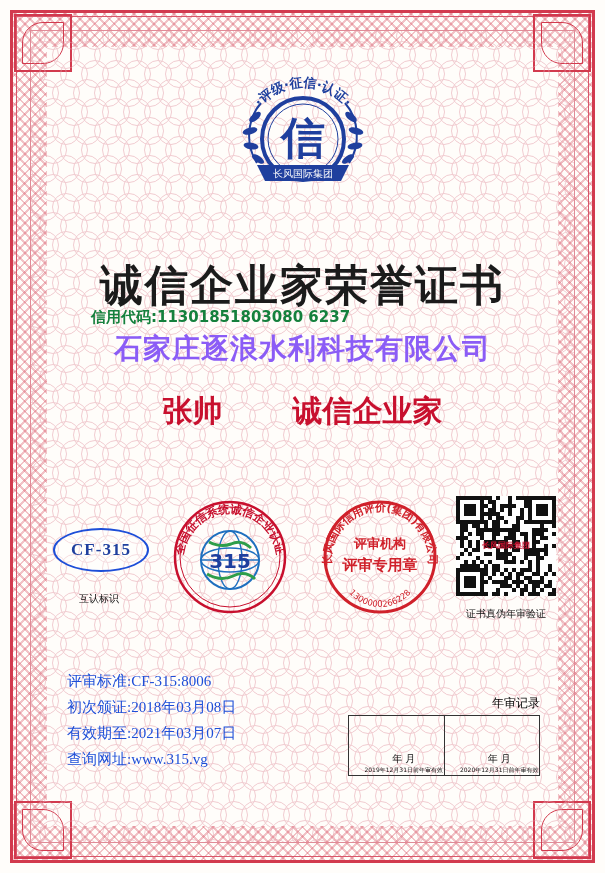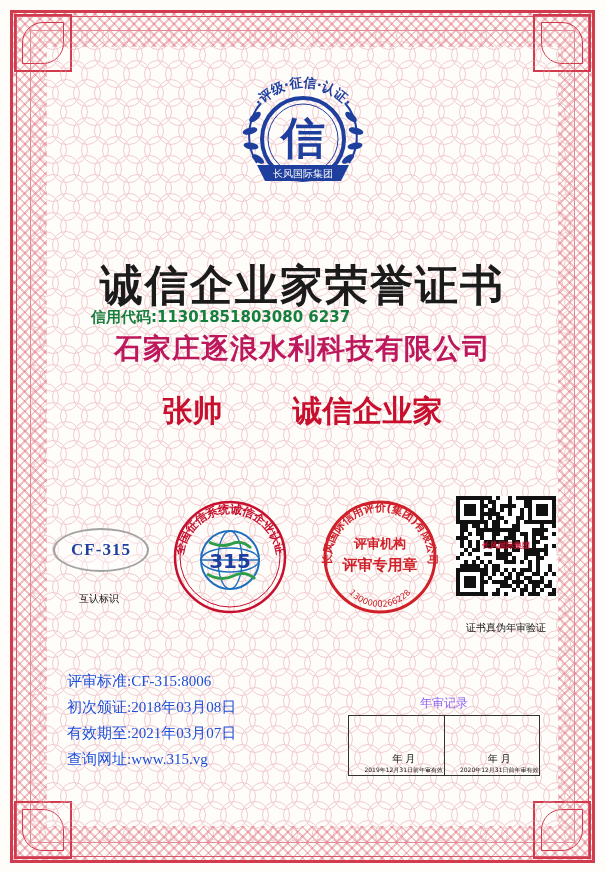--- a/index.html
+++ b/index.html
@@ -96,78 +96,78 @@
     position:absolute;top:277px;left:0;right:0;
     font-family:"DejaVu Sans","Liberation Sans",sans-serif;
     font-size:15px;font-weight:bold;color:#15803d;
     letter-spacing:0px;
     padding-left:60px;
   }
   .company{
     position:absolute;top:299px;left:0;right:0;
     text-align:center;
     font-family:"DejaVu Sans","Liberation Sans",sans-serif;
-    font-size:28px;font-weight:bold;color:#be185d;
+    font-size:28px;font-weight:bold;color:#8b5cf6;
     letter-spacing:1px;
   }
   .person-row{
     position:absolute;top:360px;left:0;right:0;
     display:flex;justify-content:center;align-items:flex-start;gap:70px;
     font-family:"DejaVu Sans","Liberation Sans",sans-serif;
     font-size:30px;font-weight:bold;color:#c8102e;
   }
 
   
   .seals{
     position:absolute;top:455px;left:0;right:0;height:140px;
   }
   .seal{position:absolute;}
 
   
   .seal-cf{left:22px;top:42px;width:92px;}
   .cf-oval{
-    width:92px;height:40px;border:2px solid #a3a3a3;border-radius:50%;
+    width:92px;height:40px;border:2px solid #1d4ed8;border-radius:50%;
     display:flex;align-items:center;justify-content:center;
     color:#1f3f9e;font-family:"Liberation Serif",serif;
     font-size:17px;font-weight:bold;letter-spacing:1px;
     background:rgba(255,255,255,.35);
   }
   .cf-caption{
     margin-top:20px;text-align:center;font-size:10px;color:#111;
     font-family:"DejaVu Sans","Liberation Sans",sans-serif;
   }
 
   
   .seal-globe{left:140px;top:12px;width:118px;height:118px;}
   
   .seal-red{left:290px;top:12px;width:118px;height:118px;}
 
   
   .seal-qr{right:18px;top:10px;width:100px;}
   .qr{width:100px;height:100px;position:relative;background:#fff;}
   .qr-caption{
-    margin-top:25px;text-align:center;font-size:10px;color:#111;
+    margin-top:11px;text-align:center;font-size:10px;color:#111;
     font-family:"DejaVu Sans","Liberation Sans",sans-serif;white-space:nowrap;
   }
 
   
   .info{
     position:absolute;left:36px;bottom:70px;
     font-family:"Liberation Serif",serif;
     font-size:15px;color:#1d4ed8;line-height:26px;
   }
   .info div{white-space:nowrap;}
 
   
   .review{
     position:absolute;right:34px;bottom:66px;width:192px;
     font-family:"DejaVu Sans","Liberation Sans",sans-serif;
   }
   .review-title{
-    text-align:center;font-size:12px;color:#8b5cf6;margin-bottom:3px;
+    text-align:right;font-size:12px;color:#000000;margin-bottom:3px;
   }
   .review-table{
     width:100%;border-collapse:collapse;
   }
   .review-table td{
     border:1px solid #333;height:58px;vertical-align:bottom;
     text-align:center;width:50%;padding:0 0 1px 15px;
   }
   .cell-ym{font-size:10px;color:#111;}
   .cell-note{font-size:6px;color:#111;line-height:8px;display:block;}

